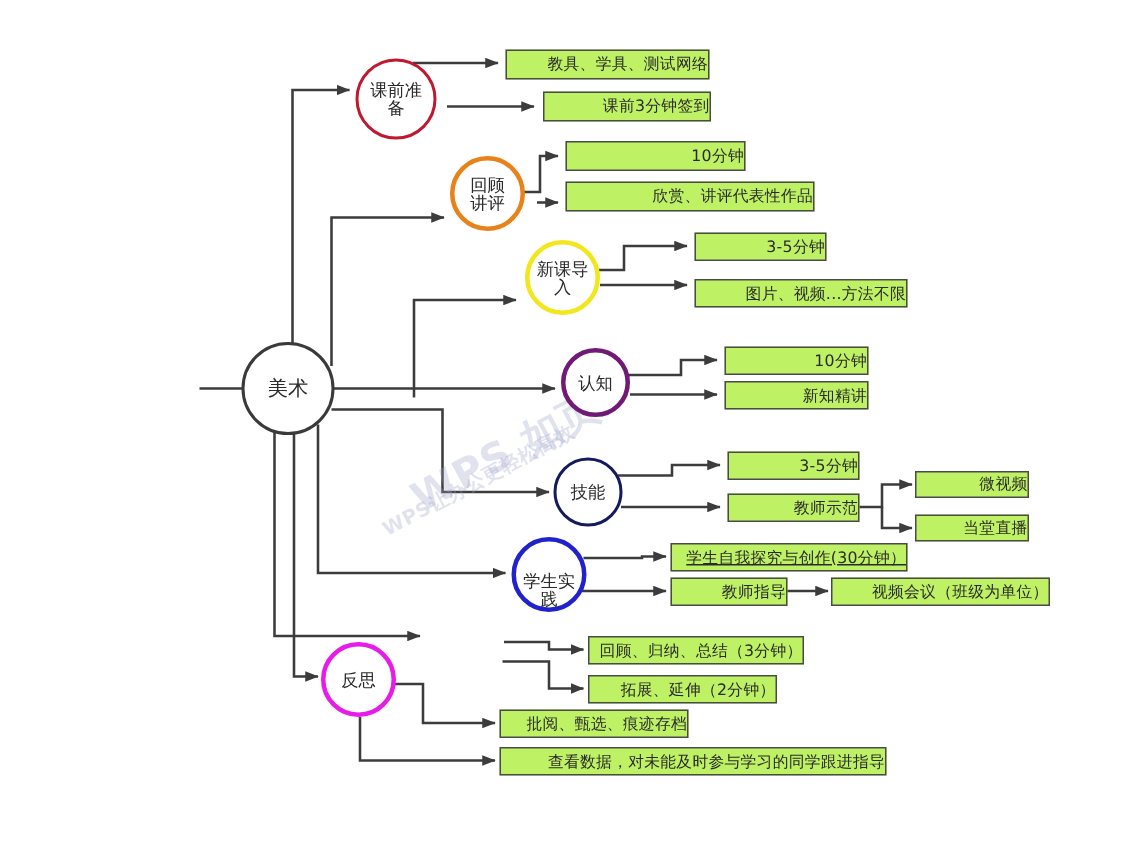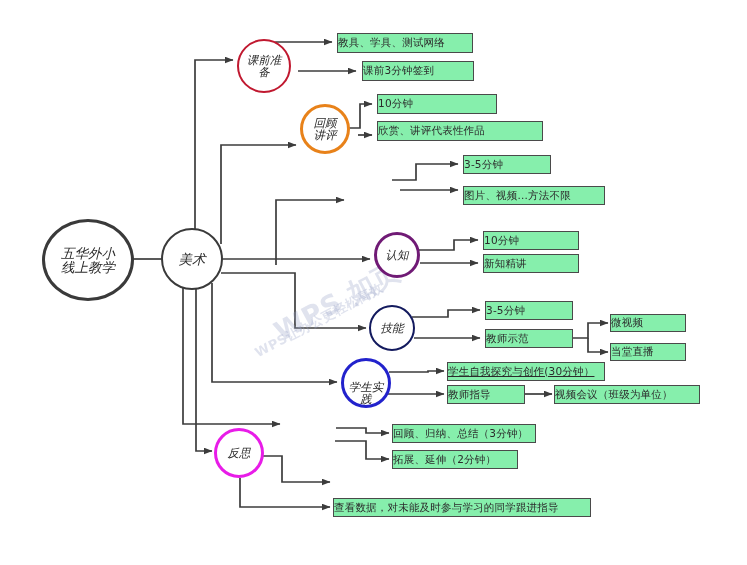--- a/index.html
+++ b/index.html
@@ -27,30 +27,29 @@
     border-radius: 50%;
     background: #ffffff;
     display: flex;
     align-items: center;
     justify-content: center;
     text-align: center;
     box-sizing: border-box;
     line-height: 1.05;
     color: #2a2a2a;
     z-index: 5;
-    font-style: italic;
   }
   .node span { display: block; padding: 0 2px; }
   .box {
     position: absolute;
     border: 1.6px solid #4a4a4a;
-    background: #86efac;
+    background: #bef264;
     display: flex;
     align-items: center;
-    justify-content: flex-start;
+    justify-content: flex-end;
     text-align: center;
     box-sizing: border-box;
     color: #2b2b2b;
     white-space: nowrap;
     z-index: 4;
     letter-spacing: 0.2px;
   }
   .watermark {
     position: absolute;
     z-index: 1;
@@ -124,26 +123,20 @@
       <path d="M523,394 L552,394" marker-end="url(#ah)"></path>
 
       <path d="M336,428 L366,428 L366,433 L389,433" marker-end="url(#ah)"></path>
       <path d="M335,441 L366,441 L366,459 L389,459" marker-end="url(#ah)"></path>
 
       <path d="M261,456 L282,456 L282,482 L330,482" marker-end="url(#ah)"></path>
       <path d="M240,478 L240,507 L330,507" marker-end="url(#ah)"></path>
     </g>
   </svg>
 
-  <div class="node" style="left:42px; top:219px; width:92px; height:82px; border:3.2px solid #3a3a3a; font-size:13.5px;">
-    <div>
-      <span>五华外小</span>
-      <span>线上教学</span>
-    </div>
-  </div>
 
   <div class="node" style="left:161px; top:228px; width:62px; height:62px; border:2.6px solid #3a3a3a; font-size:13.5px;">
     <span>美术</span>
   </div>
 
   <div class="node" style="left:237px; top:39px; width:54px; height:54px; border:2.6px solid #c0182f; font-size:11.5px;">
     <div>
       <span>课前准</span>
       <span>备</span>
     </div>
@@ -161,20 +154,26 @@
       <span>讲评</span>
     </div>
   </div>
   <div class="box" style="left:377px; top:94px; width:120px; height:20px; font-size:10.5px;">
     <span>10分钟</span>
   </div>
   <div class="box" style="left:377px; top:121px; width:166px; height:20px; font-size:10.5px;">
     <span>欣赏、讲评代表性作品</span>
   </div>
 
+  <div class="node" style="left:350px; top:160px; width:50px; height:50px; border:3.4px solid #f2e61c; font-size:11.5px;">
+    <div>
+      <span>新课导</span>
+      <span>入</span>
+    </div>
+  </div>
   <div class="box" style="left:463px; top:155px; width:88px; height:19px; font-size:10.5px;">
     <span>3-5分钟</span>
   </div>
   <div class="box" style="left:463px; top:186px; width:142px; height:19px; font-size:10.5px;">
     <span>图片、视频...方法不限</span>
   </div>
 
   <div class="node" style="left:374px; top:232px; width:46px; height:46px; border:3px solid #701a75; font-size:11.5px;">
     <span>认知</span>
   </div>
@@ -220,17 +219,20 @@
   <div class="box" style="left:392px; top:424px; width:144px; height:19px; font-size:10.5px;">
     <span>回顾、归纳、总结（3分钟）</span>
   </div>
   <div class="box" style="left:392px; top:450px; width:126px; height:19px; font-size:10.5px;">
     <span>拓展、延伸（2分钟）</span>
   </div>
 
   <div class="node" style="left:214px; top:428px; width:50px; height:50px; border:3.2px solid #e81ce8; font-size:11.5px;">
     <span>反思</span>
   </div>
+  <div class="box" style="left:333px; top:473px; width:126px; height:19px; font-size:10.5px;">
+    <span>批阅、甄选、痕迹存档</span>
+  </div>
   <div class="box" style="left:333px; top:498px; width:258px; height:19px; font-size:10.5px;">
     <span>查看数据，对未能及时参与学习的同学跟进指导</span>
   </div>
 
 </div>
 
 </body></html>

